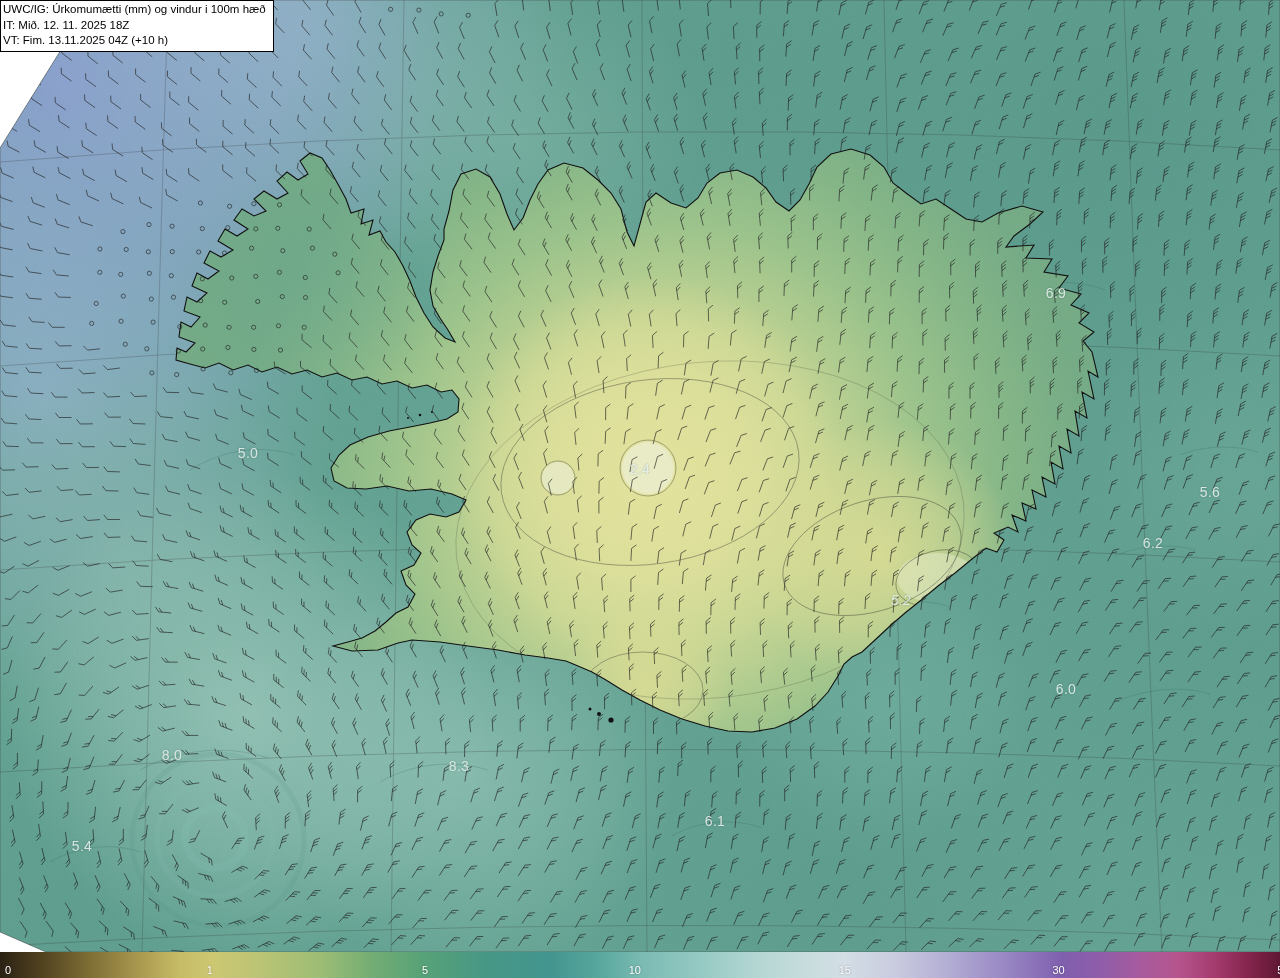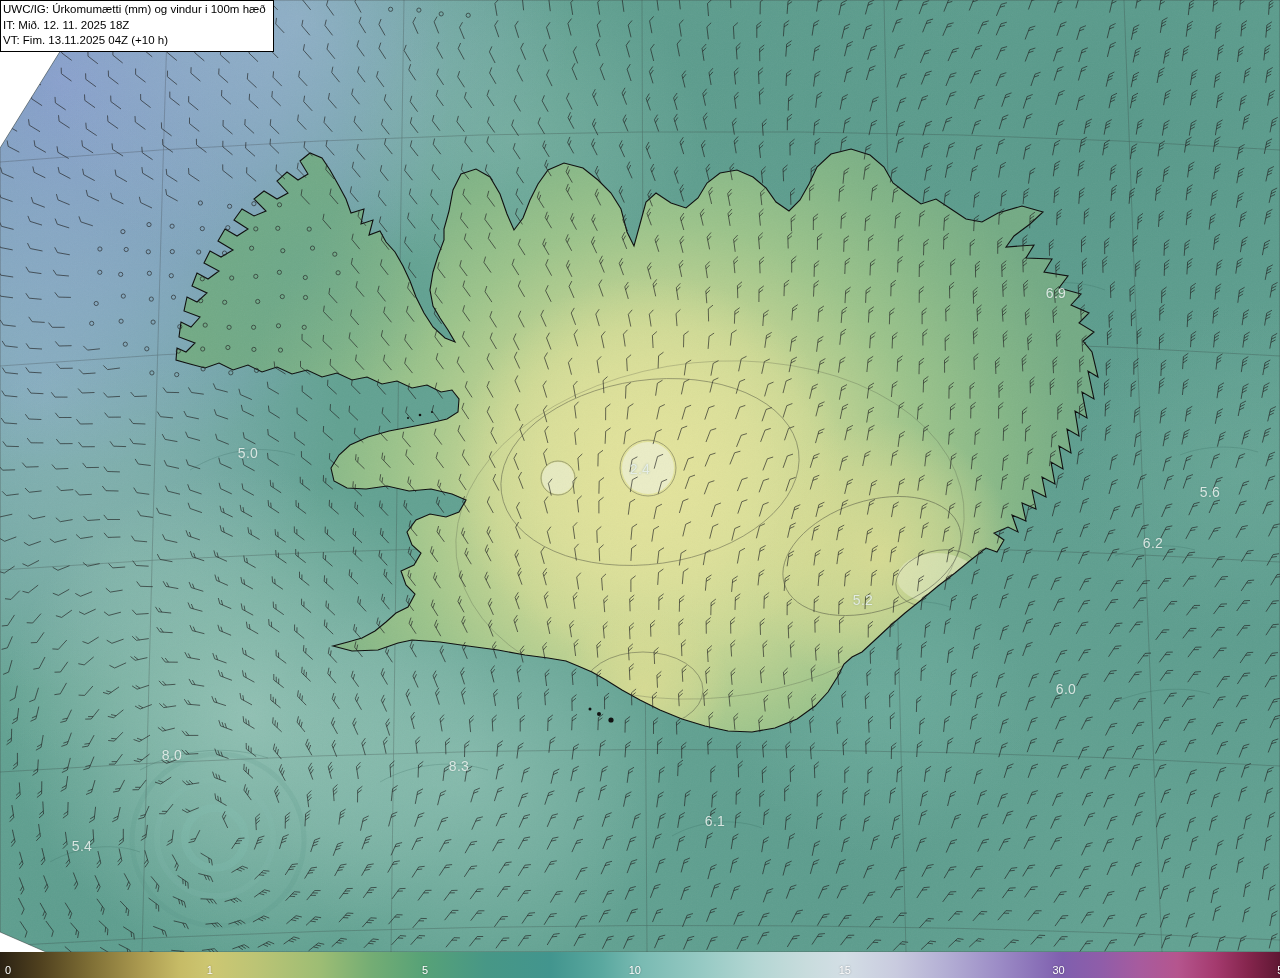--- a/index.html
+++ b/index.html
@@ -312,21 +312,21 @@
 
       <polygon points="92,0 1280,0 1280,952 46,952 0,932 0,148" fill="none" stroke="#3a3a3a" stroke-width="0.8" opacity="0.6"></polygon>
     </svg>
 
     <div id="map-labels">
         <span class="contour-label" style="left: 1056px; top: 293px;">6.9</span>
         <span class="contour-label" style="left: 1210px; top: 444px; margin-top: 48px;">5.6</span>
         <span class="contour-label" style="left: 232px; top: 453px; padding-left: 32px;">5.0</span>
         <span class="contour-label" style="left: 640px; top: 469px;">2.4</span>
         <span class="contour-label" style="left: 1153px; top: 543px;">6.2</span>
-        <span class="contour-label" style="left: 863px; top: 600px;">5.2</span>
+        <span class="contour-label" style="left: 901px; top: 600px; font-style: italic;">5.2</span>
         <span class="contour-label" style="left: 1066px; top: 689px;">6.0</span>
         <span class="contour-label" style="left: 172px; top: 755px;">8.0</span>
         <span class="contour-label" style="left: 418px; top: 766px; margin-left: 41px;">8.3</span>
         <span class="contour-label" style="left: 715px; top: 821px;">6.1</span>
         <span class="contour-label" style="left: 82px; top: 846px;">5.4</span>
       </div>
 
     <div class="title-box">
       <div class="tline"><span class="b">UWC/IG:</span> <span>Úrkomumætti (mm) og vindur i 100m hæð</span></div>
       <div class="tline">IT: Mið. 12. 11. 2025 18Z</div>

